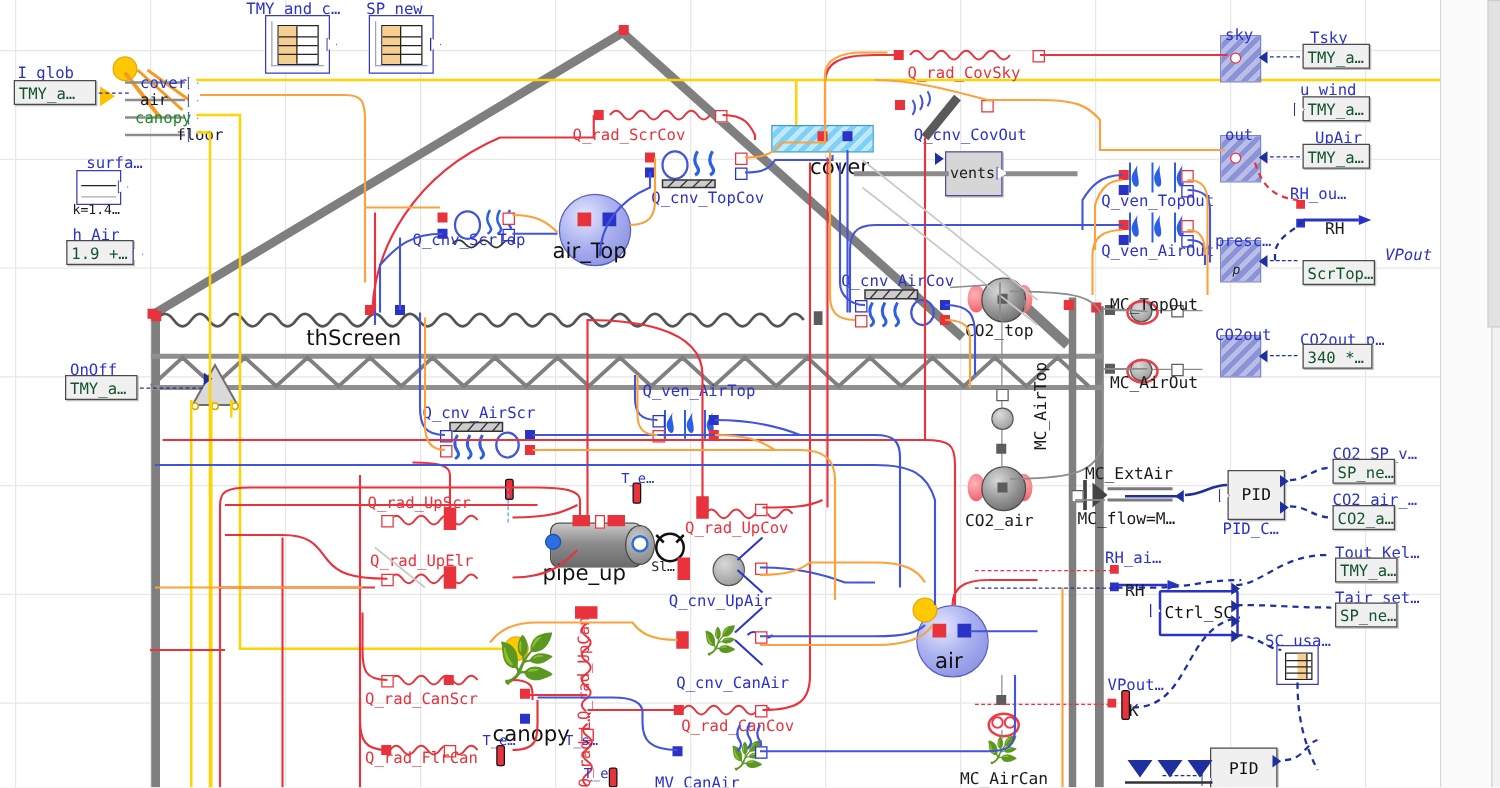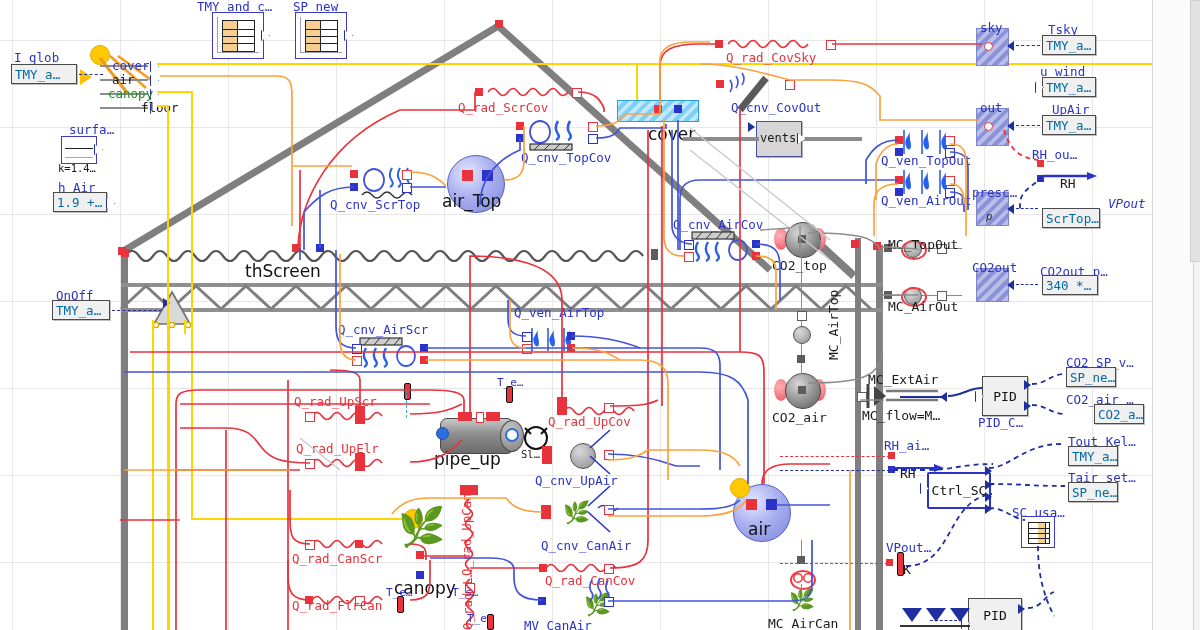--- a/index.html
+++ b/index.html
@@ -27,21 +27,21 @@
   
   .lbl{position:absolute;white-space:nowrap;font-family:"DejaVu Sans Mono",monospace;}
   .lblblue{color:#2b32c8;font-size:12.5px;}
   .lblred{color:#e8323c;font-size:12.5px;}
   .lblblk{color:#1a1a1a;font-size:12.5px;}
   .lblbig{color:#111;font-size:17px;font-family:"DejaVu Sans",sans-serif;}
   .lblsm{color:#1a1a1a;font-size:10.5px;}
   .vert{transform-origin:0 0;}
   
   .tmybox{position:absolute;background:#f0f0f0;border:1.6px solid #4a4a4a;
-          color:#0369a1;font-size:12.5px;display:flex;align-items:center;
+          color:#14532d;font-size:12.5px;display:flex;align-items:center;
           padding-left:3px;box-sizing:border-box;height:20px;
           box-shadow:1px 1px 0 #bdbdbd;}
   .pidbox{position:absolute;background:#f0f0f0;border:1.6px solid #4a4a4a;
           color:#111;font-size:13px;display:flex;align-items:center;
           justify-content:center;box-shadow:1px 1px 0 #bdbdbd;}
   .ctrlbox{position:absolute;background:#fff;border:2px solid #2b32c8;
            color:#111;font-size:13px;display:flex;align-items:center;
            justify-content:center;border-radius:2px;}
   .tablebox{position:absolute;border:1.6px solid #3b3bbf;background:#fff;}
   .tablebox .grid{position:absolute;left:18%;top:16%;width:62%;height:66%;
@@ -427,21 +427,21 @@
     <div class="phollow" style="left:975px;top:391px;"></div>
     <svg width="46" height="48" style="left:1032px;top:372px;">
       <path d="M0,12 C14,12 18,2 34,2" fill="none" stroke="#1f2f9e" stroke-width="1.8" stroke-dasharray="5,4"></path>
       <path d="M0,33 C14,33 18,42 34,42" fill="none" stroke="#1f2f9e" stroke-width="1.8" stroke-dasharray="5,4"></path>
     </svg>
     <div class="lbl lblblue" style="left:1066px;top:355px;">CO2_SP_v…</div>
     <div class="tmybox" style="left:1066px;top:367px;width:50px;">
       <span>SP_ne…</span>
     </div>
     <div class="lbl lblblue" style="left:1066px;top:392px;">CO2_air_…</div>
-    <div class="tmybox" style="left:1066px;top:404px;width:50px;margin-left:28px;">
+    <div class="tmybox" style="left:1066px;top:404px;width:50px;">
       <span>CO2_a…</span>
     </div>
 
     <div class="ctrlbox" style="left:927px;top:472px;width:60px;height:33px;">
       <span>Ctrl_SC</span>
     </div>
     <div class="phollow" style="left:920px;top:483px;"></div>
     <div class="ptri r" style="left:985px;top:466px;"></div>
     <div class="ptri r" style="left:985px;top:480px;"></div>
     <div class="ptri r" style="left:985px;top:492px;"></div>
@@ -556,21 +556,21 @@
       <ellipse cx="16" cy="14" rx="10" ry="11" fill="none" stroke="#4254d8" stroke-width="1.8"></ellipse>
       <path d="M34,2 c-3,5 -3,9 0,13 c2,3 0,5 -2,6" fill="none" stroke="#2b5fe8" stroke-width="2"></path>
       <path d="M42,2 c-3,5 -3,9 0,13 c2,3 0,5 -2,6" fill="none" stroke="#2b5fe8" stroke-width="2"></path>
       <path d="M50,2 c-3,5 -3,9 0,13 c2,3 0,5 -2,6" fill="none" stroke="#2b5fe8" stroke-width="2"></path>
       <path d="M4,29 q5,-6 10,0 t10,0 t10,0 t10,0 t10,0" fill="none" stroke="#333" stroke-width="1.4"></path>
     </svg>
     <div class="hp" style="left:350px;top:170px;"></div>
     <div class="hp b" style="left:350px;top:183px;"></div>
     <div class="hp o" style="left:402px;top:170px;"></div>
     <div class="hp ob" style="left:402px;top:183px;"></div>
-    <div class="lbl lblblue" style="left:330px;top:197px;">Q_cnv_ScrTop</div>
+    <div class="lbl lblblue" style="left:330px;top:184px;">Q_cnv_ScrTop</div>
 
     <svg width="70" height="32" style="left:690px;top:230px;">
       <rect x="2" y="2" width="42" height="7" fill="#ccc" stroke="#333" stroke-width="1.2"></rect>
       <line x1="6" y1="9" x2="12" y2="2" stroke="#333" stroke-width="1"></line>
       <line x1="16" y1="9" x2="22" y2="2" stroke="#333" stroke-width="1"></line>
       <line x1="26" y1="9" x2="32" y2="2" stroke="#333" stroke-width="1"></line>
       <line x1="36" y1="9" x2="42" y2="2" stroke="#333" stroke-width="1"></line>
       <path d="M8,12 c-3,5 -3,9 0,13 c2,3 0,5 -2,6" fill="none" stroke="#2b5fe8" stroke-width="2.4"></path>
       <path d="M18,12 c-3,5 -3,9 0,13 c2,3 0,5 -2,6" fill="none" stroke="#2b5fe8" stroke-width="2.4"></path>
       <path d="M28,12 c-3,5 -3,9 0,13 c2,3 0,5 -2,6" fill="none" stroke="#2b5fe8" stroke-width="2.4"></path>

